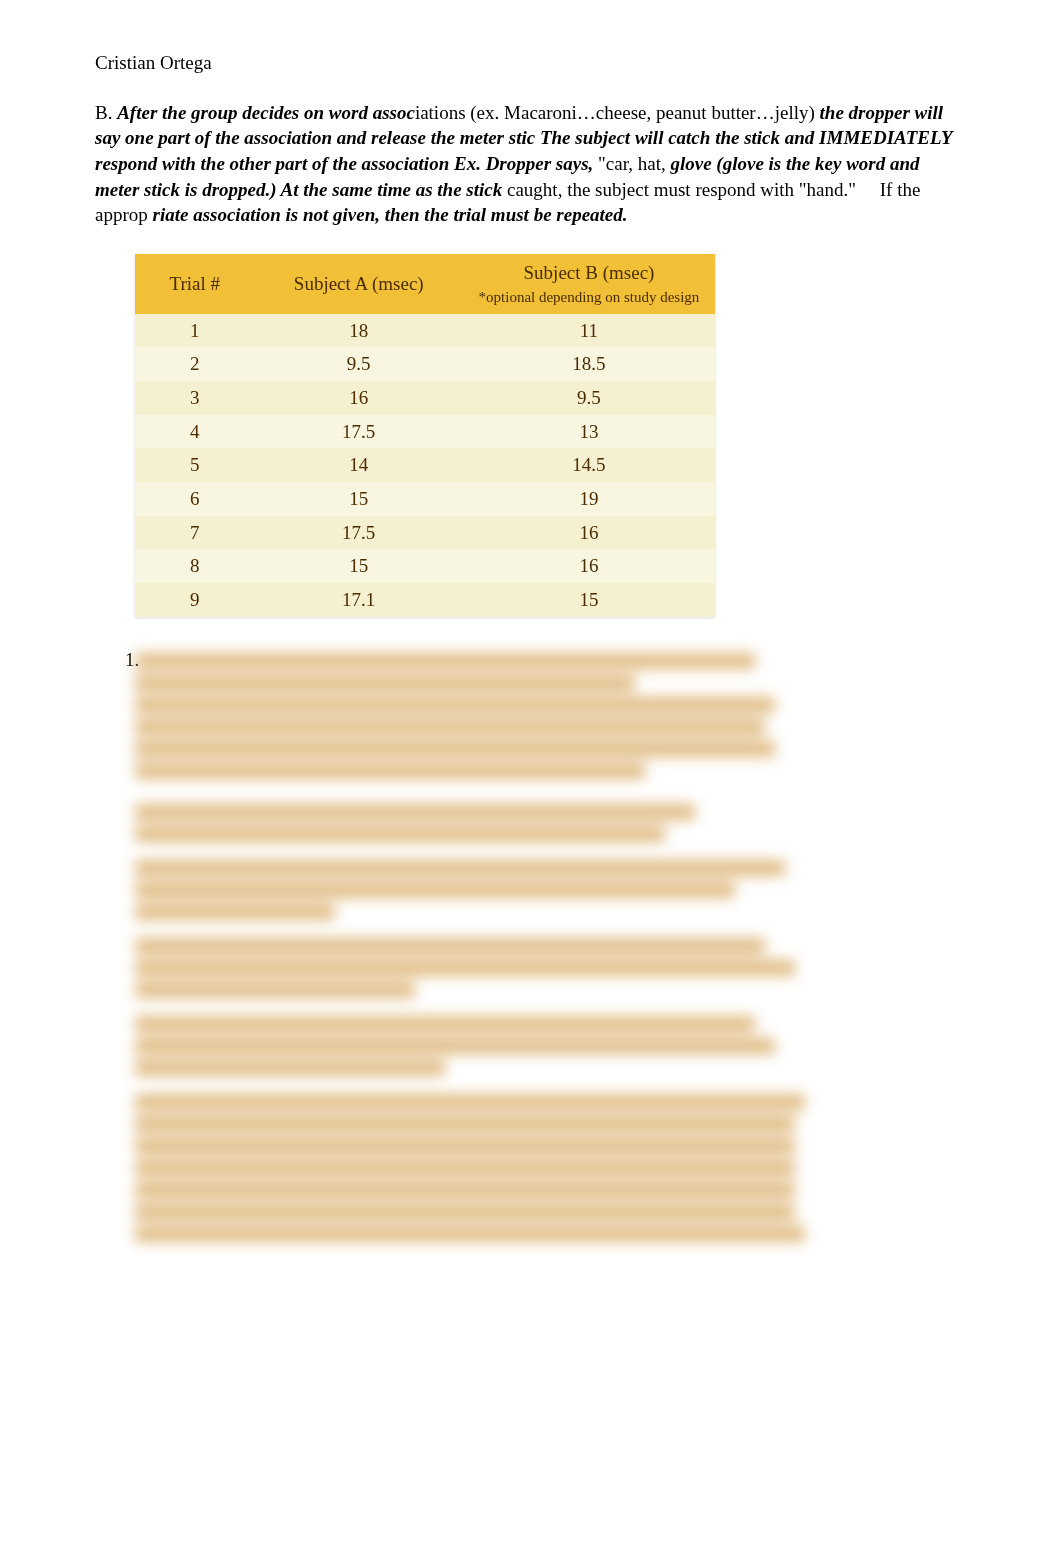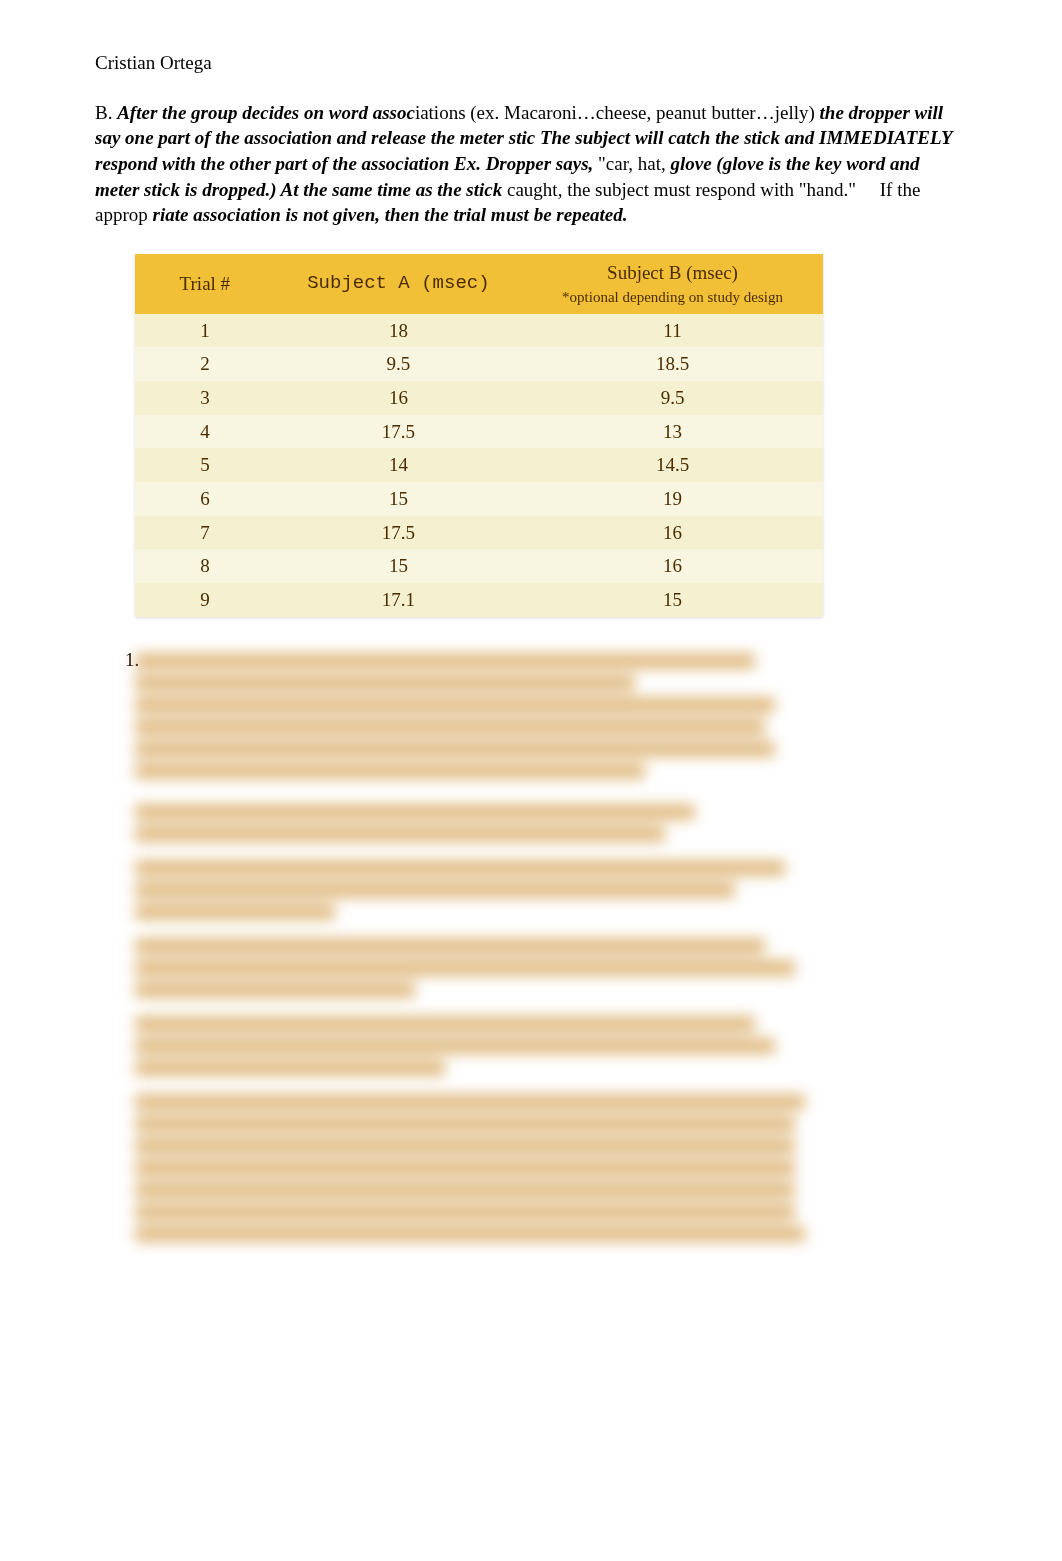--- a/index.html
+++ b/index.html
@@ -29,21 +29,21 @@
     .instructions .bold-italic {
       font-weight: bold;
       font-style: italic;
     }
     .instructions .normal {
       font-weight: normal;
       font-style: normal;
     }
     .data-table {
       margin: 22px 0 30px 40px;
-      width: 688px;
+      width: 580px;
       border-collapse: collapse;
       box-shadow: 0 1px 3px rgba(0,0,0,0.15);
     }
     .data-table th {
       background: #f2c037;
       color: #4a2c00;
       font-weight: normal;
       padding: 6px 10px;
       text-align: center;
       font-size: 19px;
@@ -94,21 +94,21 @@
     }
     .blur-num-col {
       width: 40px;
       flex-shrink: 0;
       padding-top: 0;
     }
     .blur-text-col {
       flex: 1;
     }
     .col-trial { width: 130px; }
-    .col-a { width: 230px; font-family: Liberation Mono, monospace; }
+    .col-a { width: 230px; }
     .col-b { width: 280px; }
   </style>
 </head>
 <body>
 
 <div class="author-name">Cristian Ortega</div>
 
 <div class="instructions">
   <span class="section-label">B.</span>
   <span class="bold-italic">After the group decides on word a</span><span class="bold-italic">ssoc</span><span class="normal">iations</span>

